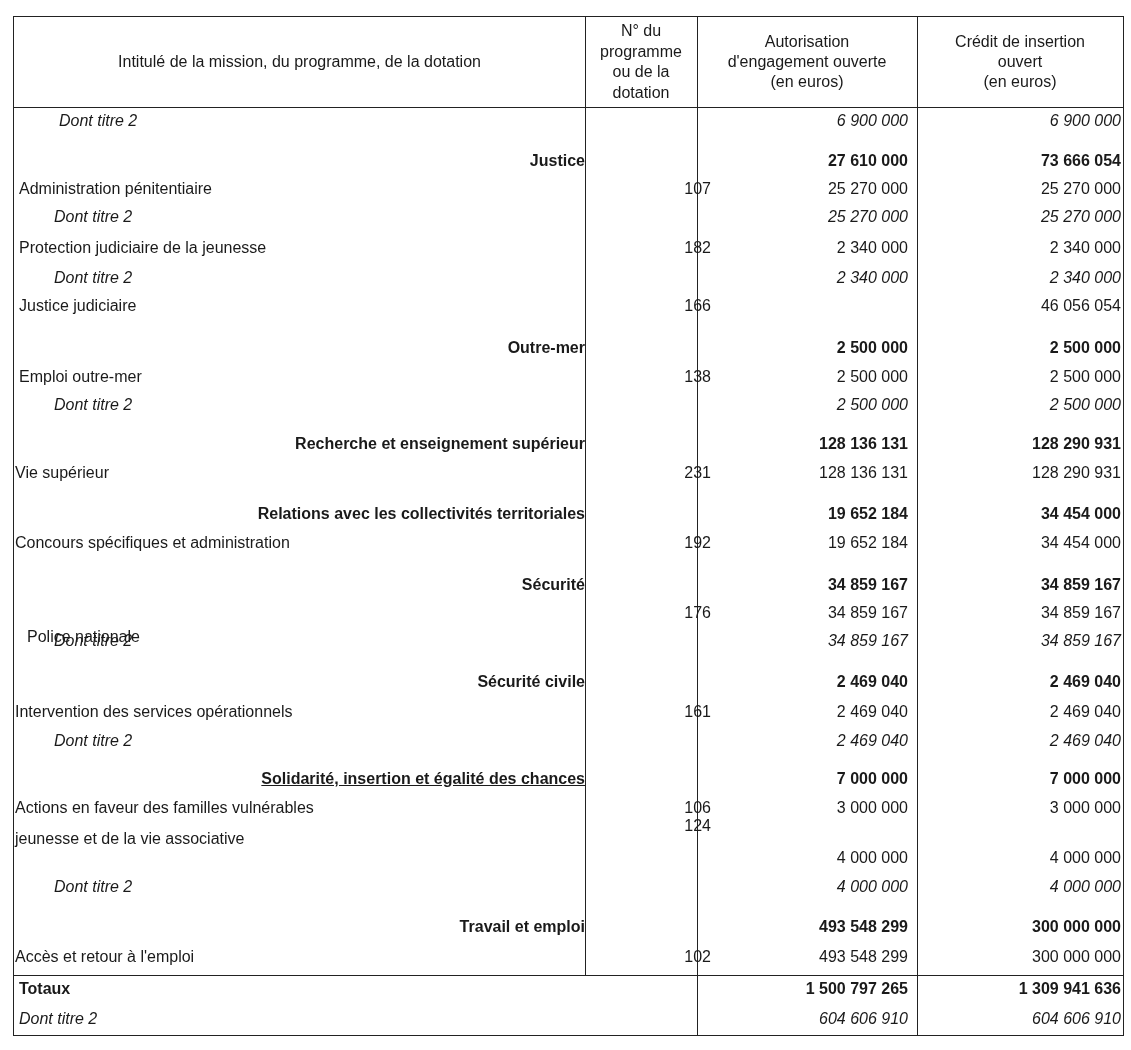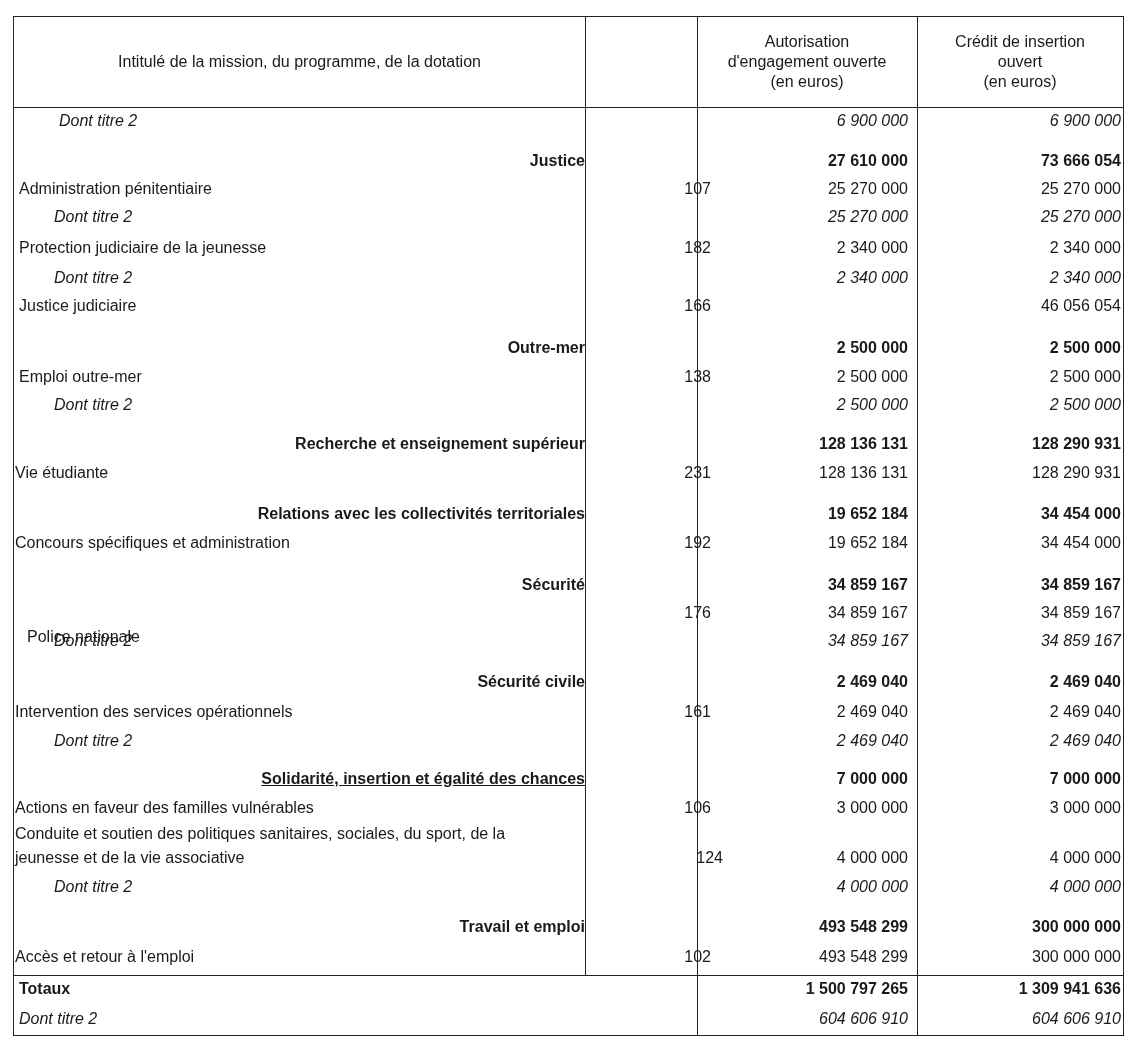--- a/index.html
+++ b/index.html
@@ -22,20 +22,26 @@
 <div class="tbl">
 
   <div class="vline" style="left:571px; height:958px;"></div>
   <div class="vline" style="left:683px; height:1018px;"></div>
   <div class="vline" style="left:903px; height:1018px;"></div>
 
   <div class="hline" style="top:90px; width:1109px;"></div>
   <div class="hline" style="top:958px; width:1109px;"></div>
 
   <div class="hdr" style="left:0; width:571px; top:35px;">Intitulé de la mission, du programme, de la dotation</div>
+  <div class="hdr" style="left:571px; width:112px; top:4px; line-height:20.5px;">
+    <div>N° du</div>
+    <div>programme</div>
+    <div>ou de la</div>
+    <div>dotation</div>
+  </div>
   <div class="hdr" style="left:683px; width:220px; top:15px;">
     <div>Autorisation</div>
     <div>d'engagement ouverte</div>
     <div>(en euros)</div>
   </div>
   <div class="hdr" style="left:903px; width:206px; top:15px;">
     <div>Crédit de insertion</div>
     <div>ouvert</div>
     <div>(en euros)</div>
   </div>
@@ -94,21 +100,21 @@
         <div class="cell it" style="left:40px;top:378px;">Dont titre 2</div>
         <div class="cell it r" style="left:683px;width:211px;top:378px;">2 500 000</div>
         <div class="cell it r" style="left:903px;width:204px;top:378px;">2 500 000</div>
       </div>
       <div>
         <div class="cell b c" style="left:0;width:571px;top:417px;">Recherche et enseignement supérieur</div>
         <div class="cell b r" style="left:683px;width:211px;top:417px;">128 136 131</div>
         <div class="cell b r" style="left:903px;width:204px;top:417px;">128 290 931</div>
       </div>
       <div>
-        <div class="cell" style="left:1px;top:446px;">Vie étudiante</div>
+        <div class="cell" style="left:1px;top:446px;">Vie supérieur</div>
         <div class="cell c" style="left:571px;width:126px;top:446px;">231</div>
         <div class="cell r" style="left:683px;width:211px;top:446px;">128 136 131</div>
         <div class="cell r" style="left:903px;width:204px;top:446px;">128 290 931</div>
       </div>
       <div>
         <div class="cell b c" style="left:0;width:571px;top:487px;">Relations avec les collectivités territoriales</div>
         <div class="cell b r" style="left:683px;width:211px;top:487px;">19 652 184</div>
         <div class="cell b r" style="left:903px;width:204px;top:487px;">34 454 000</div>
       </div>
       <div>
@@ -155,24 +161,23 @@
         <div class="cell b r" style="left:903px;width:204px;top:752px;">7 000 000</div>
       </div>
       <div>
         <div class="cell" style="left:1px;top:781px;">Actions en faveur des familles vulnérables</div>
         <div class="cell c" style="left:571px;width:126px;top:781px;">106</div>
         <div class="cell r" style="left:683px;width:211px;top:781px;">3 000 000</div>
         <div class="cell r" style="left:903px;width:204px;top:781px;">3 000 000</div>
       </div>
       <div>
         <div class="cell" style="left:0;top:807px;padding-left:1px;">
-          <div>Conduite et soutien des politiques sanitaires, sociales, du sport, de la</div>
           <div style="margin-top:5px;">jeunesse et de la vie associative</div>
         </div>
-        <div class="cell c" style="left:571px;width:126px;top:831px;padding-left:12px;">124</div>
+        <div class="cell c" style="left:571px;width:126px;top:799px;">124</div>
         <div class="cell r" style="left:683px;width:211px;top:831px;">4 000 000</div>
         <div class="cell r" style="left:903px;width:204px;top:831px;">4 000 000</div>
       </div>
       <div>
         <div class="cell it" style="left:40px;top:860px;">Dont titre 2</div>
         <div class="cell it r" style="left:683px;width:211px;top:860px;">4 000 000</div>
         <div class="cell it r" style="left:903px;width:204px;top:860px;">4 000 000</div>
       </div>
       <div>
         <div class="cell b c" style="left:0;width:571px;top:900px;">Travail et emploi</div>

